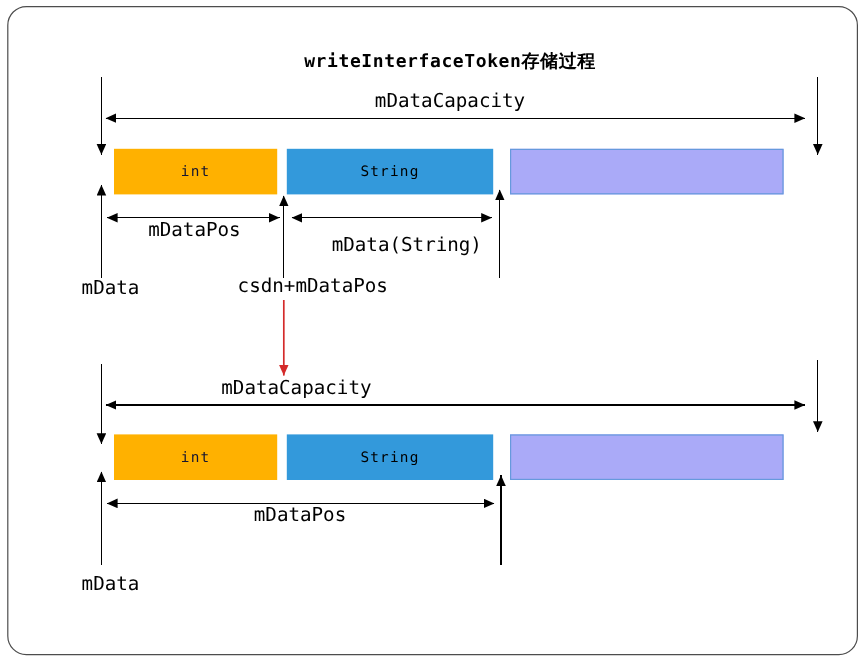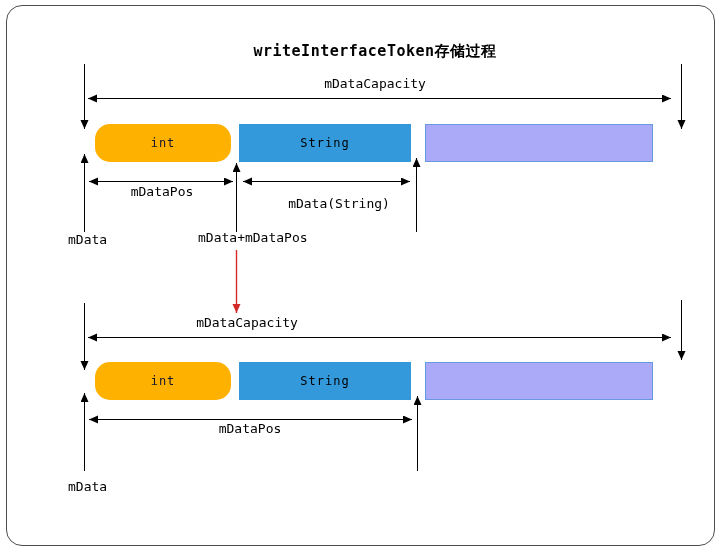--- a/index.html
+++ b/index.html
@@ -16,27 +16,27 @@
     font-size:15px;font-weight:bold;color:#000;white-space:nowrap;
     letter-spacing:0.5px;
   }
   svg.layer{position:absolute;left:0;top:0;}
   svg.layer line{stroke:#000;stroke-width:1;shape-rendering:crispEdges;}
   svg.layer line.red{stroke-width:1.4;shape-rendering:auto;}
   .box{
     position:absolute;height:38px;display:flex;align-items:center;justify-content:center;
     font-size:12px;letter-spacing:1px;box-sizing:border-box;
   }
-  .box.int{left:95px;width:136px;color:#151530;border-radius:15px;}
+  .box.int{left:95px;width:136px;color:#151530;}
   .box.str{left:239px;width:172px;color:#000000;}
   .box.empty{left:425px;width:228px;border:1px solid transparent;}
   .row1{top:124px;}
   .row2{top:362px;}
   .lbl{
-    position:absolute;font-size:13px;color:#000;white-space:nowrap;line-height:13px;text-align:right;
+    position:absolute;font-size:16px;color:#000;white-space:nowrap;line-height:13px;text-align:right;
   }
   .lbl.ctr{transform:translateX(-50%);}
   .cap1{left:375px;top:77px;}
   .pos1{left:162px;top:185px;}
   .sizeof1{left:339px;top:197px;}
   .mdata1{left:68px;top:233px;}
   .mdataplus{left:198px;top:231px;}
   .cap2{left:247px;top:316px;}
   .pos2{left:250px;top:422px;}
   .mdata2{left:68px;top:480px;}
@@ -92,19 +92,19 @@
   <div class="box empty row1" style="background: rgb(170, 170, 248); border-color: rgb(102, 153, 221);"></div>
 
   <div class="box int row2" style="background: rgb(255, 177, 0);">int</div>
   <div class="box str row2" style="background: rgb(51, 153, 219);">String</div>
   <div class="box empty row2" style="background: rgb(170, 170, 248); border-color: rgb(102, 153, 221);"></div>
 
   <div class="lbl ctr cap1">mDataCapacity</div>
   <div class="lbl ctr pos1">mDataPos</div>
   <div class="lbl ctr sizeof1">mData(String)</div>
   <div class="lbl mdata1">mData</div>
-  <div class="lbl mdataplus">mData+mDataPos</div>
+  <div class="lbl mdataplus">csdn+mDataPos</div>
 
   <div class="lbl ctr cap2">mDataCapacity</div>
   <div class="lbl ctr pos2">mDataPos</div>
   <div class="lbl mdata2">mData</div>
 
 </div>
 
 </body></html>

